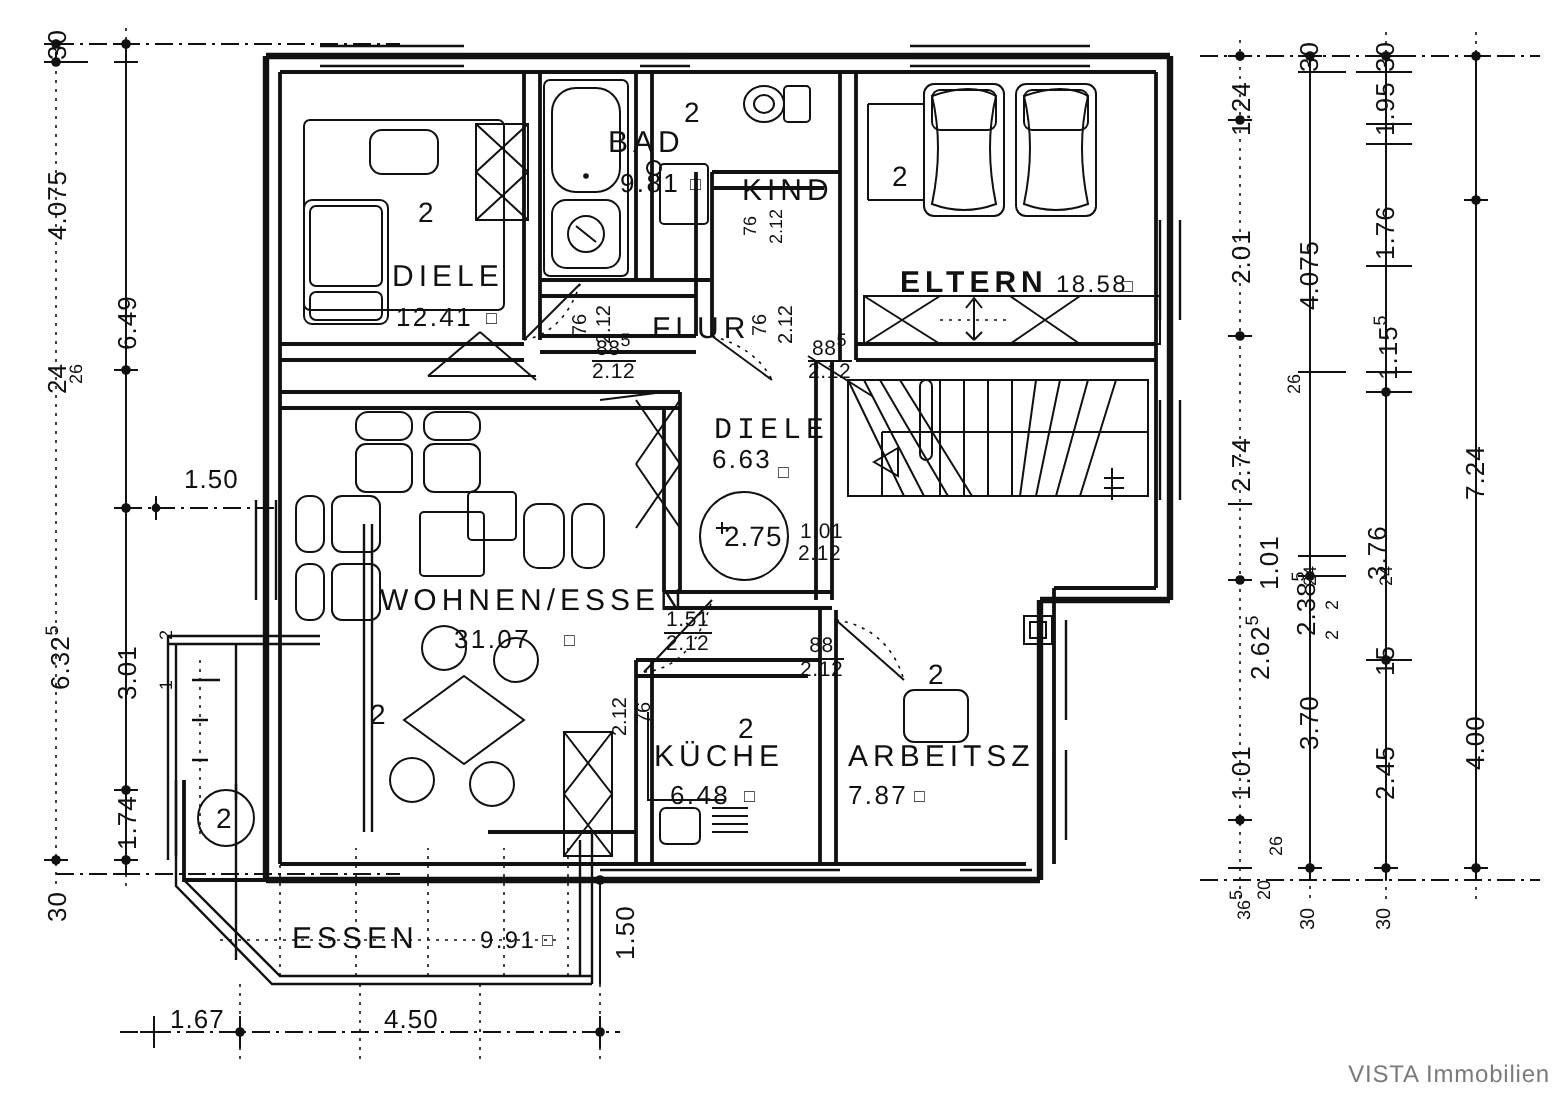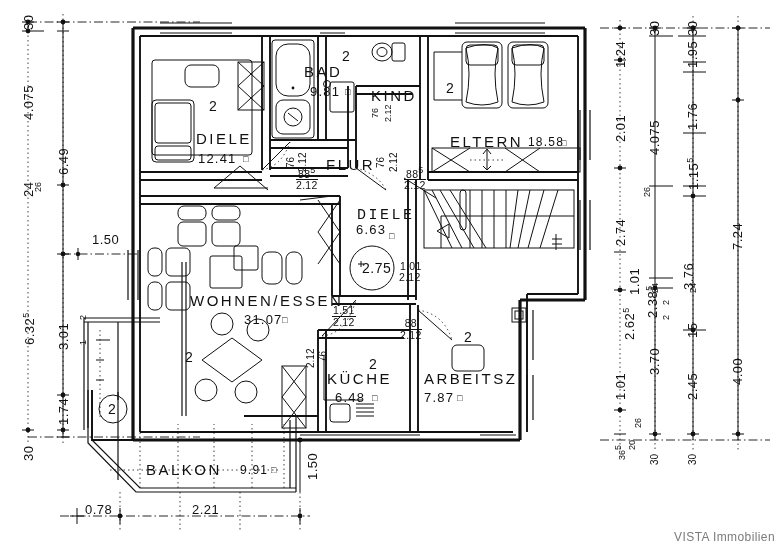--- a/index.html
+++ b/index.html
@@ -388,49 +388,49 @@
 <div class="lbl sq" style="left:243px;top:155px;">□</div>
 <div class="lbl occ" style="left:209px;top:99px;">2</div>
 
 <div class="lbl room-name" style="left:304px;top:64px;">BAD</div>
 <div class="lbl room-area" style="left:310px;top:85px;">9.81</div>
 <div class="lbl sq" style="left:345px;top:88px;">□</div>
 <div class="lbl occ" style="left:342px;top:49px;">2</div>
 
 <div class="lbl room-name" style="left:371px;top:88px;">KIND</div>
 
-<div class="lbl room-name" style="left:450px;top:134px;">ELTERN</div>
+<div class="lbl room-name" style="left:450px;top:134px;font-weight:bold;">ELTERN</div>
 <div class="lbl room-area" style="left:528px;top:136px;font-size:12px;">18.58</div>
 <div class="lbl sq" style="left:561px;top:139px;">□</div>
 <div class="lbl occ" style="left:446px;top:81px;">2</div>
 
 <div class="lbl room-name" style="left:326px;top:157px;">FLUR</div>
 
 <div class="lbl room-name" style="left:357px;top:208px;font-family:Liberation Mono, monospace;">DIELE</div>
 <div class="lbl room-area" style="left:356px;top:223px;">6.63</div>
 <div class="lbl sq" style="left:389px;top:232px;">□</div>
 
 <div class="lbl ceil" style="left:362px;top:261px;">2.75</div>
 
 <div class="lbl room-name" style="left:190px;top:293px;">WOHNEN/ESSEN</div>
-<div class="lbl room-area" style="left:244px;top:313px;">31.07</div>
+<div class="lbl room-area" style="left:227px;top:313px;">31.07</div>
 <div class="lbl sq" style="left:282px;top:316px;">□</div>
 <div class="lbl occ" style="left:185px;top:350px;">2</div>
 
 <div class="lbl room-name" style="left:327px;top:371px;">KÜCHE</div>
 <div class="lbl room-area" style="left:335px;top:391px;text-align:center;">6.48</div>
 <div class="lbl sq" style="left:372px;top:394px;">□</div>
 <div class="lbl occ" style="left:369px;top:357px;">2</div>
 
 <div class="lbl room-name" style="left:424px;top:371px;">ARBEITSZ</div>
 <div class="lbl room-area" style="left:424px;top:391px;">7.87</div>
 <div class="lbl sq" style="left:457px;top:394px;">□</div>
 <div class="lbl occ" style="left:464px;top:330px;">2</div>
 
-<div class="lbl room-name" style="left:146px;top:462px;">BALKON</div>
+<div class="lbl room-name" style="left:146px;top:462px;">ESSEN</div>
 <div class="lbl room-area" style="left:240px;top:464px;font-size:12px;">9.91</div>
 <div class="lbl sq" style="left:271px;top:466px;">□</div>
 <div class="lbl occ" style="left:108px;top:402px;">2</div>
 
 <div class="lbl door" style="left:296px;top:150px;">
   <span class="num"><span>88</span><span class="sup">5</span></span>
   <span class="den">2.12</span>
 </div>
 
 <div class="lbl door" style="left:404px;top:150px;">
@@ -468,22 +468,22 @@
 <div class="lbl dim-v" style="left:57px;top:350px;">3.01</div>
 <div class="lbl dim-v" style="left:57px;top:425px;">1.74</div>
 <div class="lbl dim-v" style="left:22px;top:30px;">30</div>
 <div class="lbl dim-v" style="left:22px;top:197px;">24</div>
 <div class="lbl dim" style="left:92px;top:233px;">1.50</div>
 <div class="lbl dim-v" style="left:22px;top:461px;">30</div>
 <div class="lbl tiny-v" style="left:79px;top:320px;">2</div>
 <div class="lbl tiny-v" style="left:79px;top:345px;">1</div>
 <div class="lbl tiny-v" style="left:34px;top:192px;">26</div>
 
-<div class="lbl dim" style="left:85px;top:503px;">0.78</div>
-<div class="lbl dim" style="left:192px;top:503px;">2.21</div>
+<div class="lbl dim" style="left:85px;top:503px;">1.67</div>
+<div class="lbl dim" style="left:192px;top:503px;">4.50</div>
 <div class="lbl dim-v" style="left:306px;top:480px;">1.50</div>
 
 <div class="lbl dim-v" style="left:614px;top:68px;">1.24</div>
 <div class="lbl dim-v" style="left:614px;top:142px;">2.01</div>
 <div class="lbl dim-v" style="left:614px;top:246px;">2.74</div>
 <div class="lbl dim-v" style="left:614px;top:400px;">1.01</div>
 
 <div class="lbl dim-v" style="left:648px;top:36px;">30</div>
 <div class="lbl dim-v" style="left:648px;top:155px;">4.075</div>
 <div class="lbl dim-v" style="left:645px;top:318px;"><span>2.38</span><span class="sup">5</span></div>

